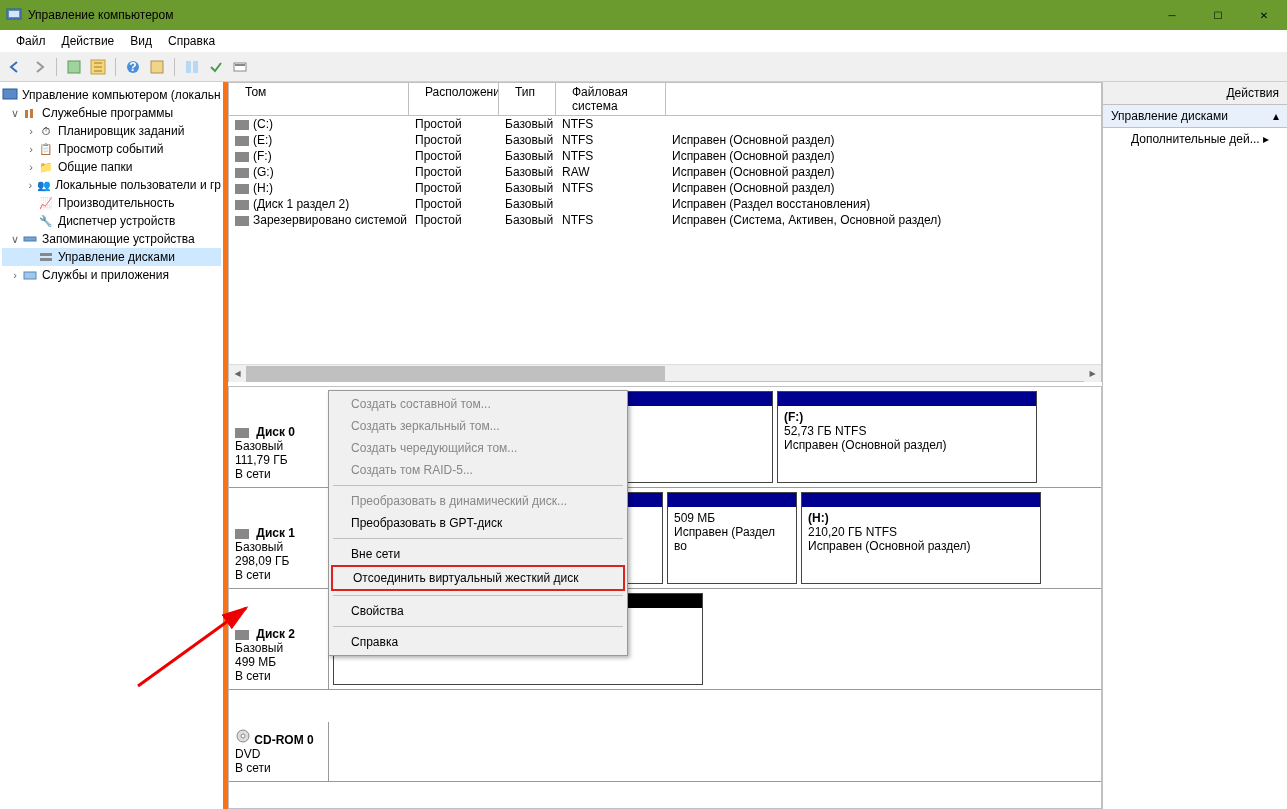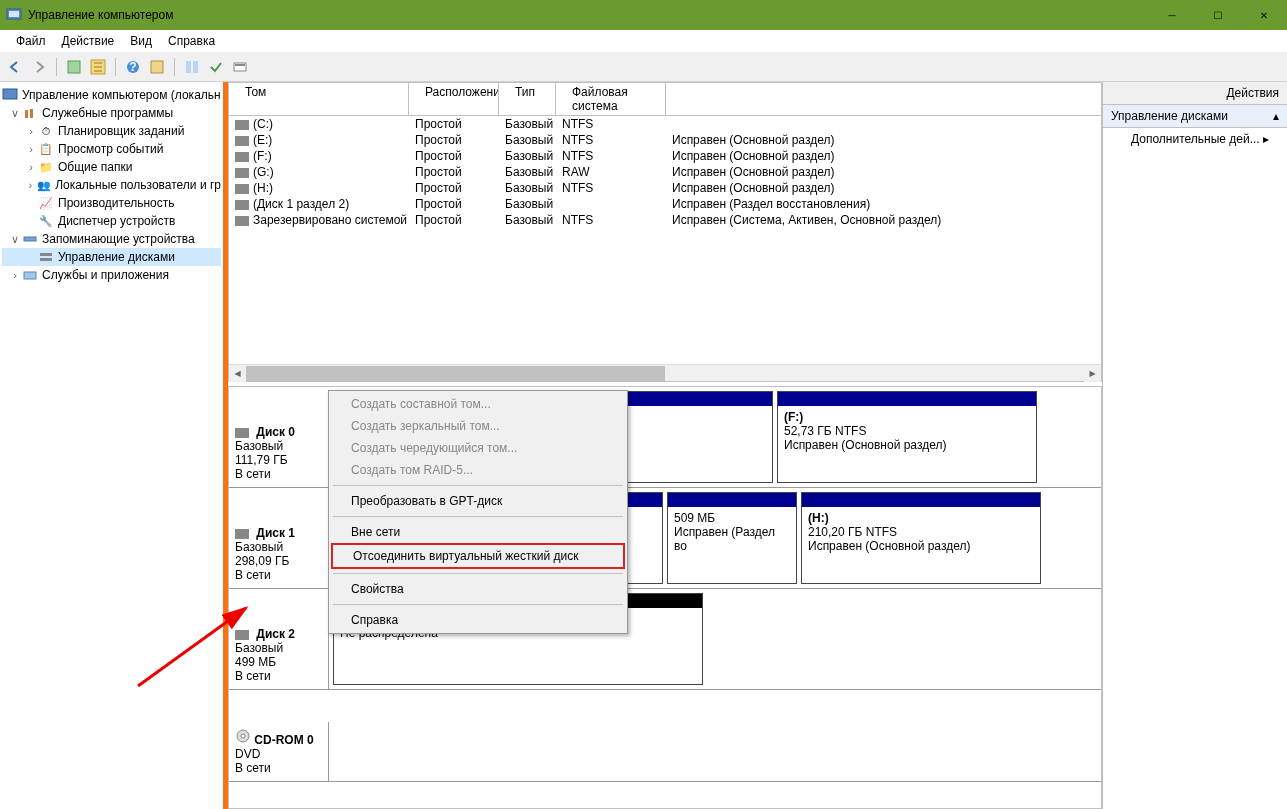--- a/index.html
+++ b/index.html
@@ -387,20 +387,21 @@
     </div>
   </div>
 </div>
 
 <div class="context-menu" id="ctx" style="left:320px; top:390px;margin-left:8px;">
     <div class="ctx-item disabled">Создать составной том...</div>
     <div class="ctx-item disabled">Создать зеркальный том...</div>
     <div class="ctx-item disabled">Создать чередующийся том...</div>
     <div class="ctx-item disabled">Создать том RAID-5...</div>
     <div class="ctx-sep"></div>
+    <div class="ctx-item disabled">Преобразовать в динамический диск...</div>
     <div class="ctx-item">Преобразовать в GPT-диск</div>
     <div class="ctx-sep"></div>
     <div class="ctx-item">Вне сети</div>
     <div class="ctx-item highlighted">Отсоединить виртуальный жесткий диск</div>
     <div class="ctx-sep"></div>
     <div class="ctx-item">Свойства</div>
     <div class="ctx-sep"></div>
     <div class="ctx-item">Справка</div>
   </div>
 

